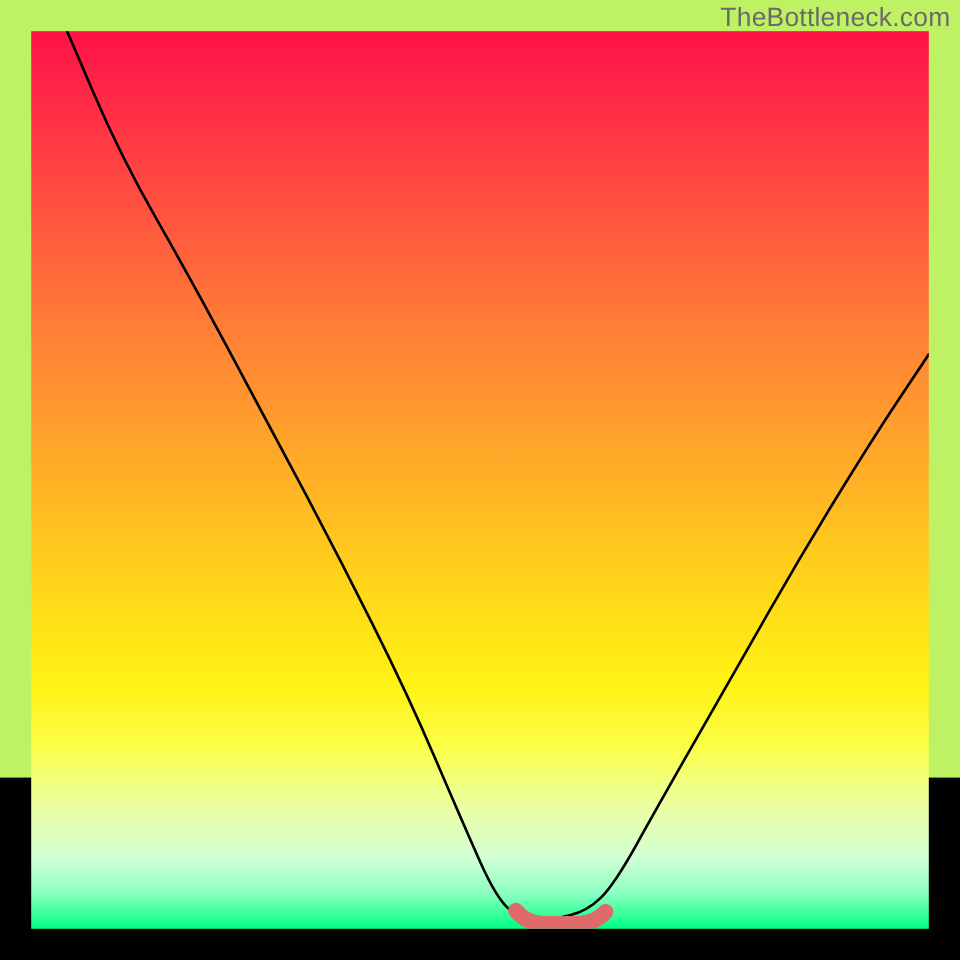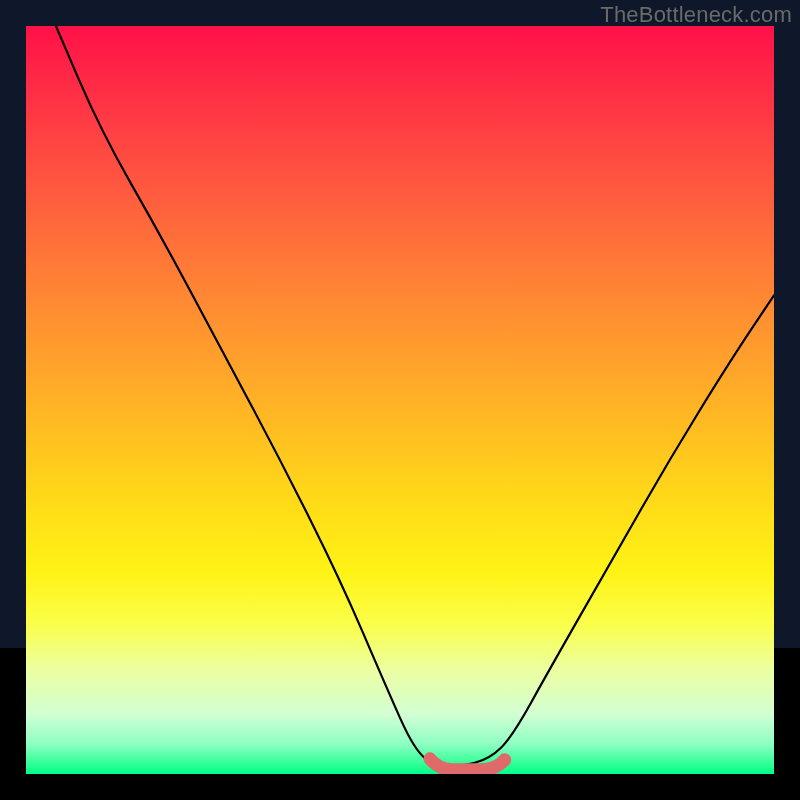--- a/index.html
+++ b/index.html
@@ -10,21 +10,21 @@
     background: #000;
     overflow: hidden;
     font-family: Arial, Helvetica, sans-serif;
   }
   .frame {
     position: absolute;
     left: 0;
     top: 0;
     width: 800px;
     height: 648px;
-    background: #0f172a;
+    background: #bef264;
   }
   .watermark {
     position: absolute;
     top: 2px;
     right: 8px;
     color: #6a6a6a;
     font-size: 22px;
     font-weight: 400;
     letter-spacing: 0.2px;
     z-index: 20;

